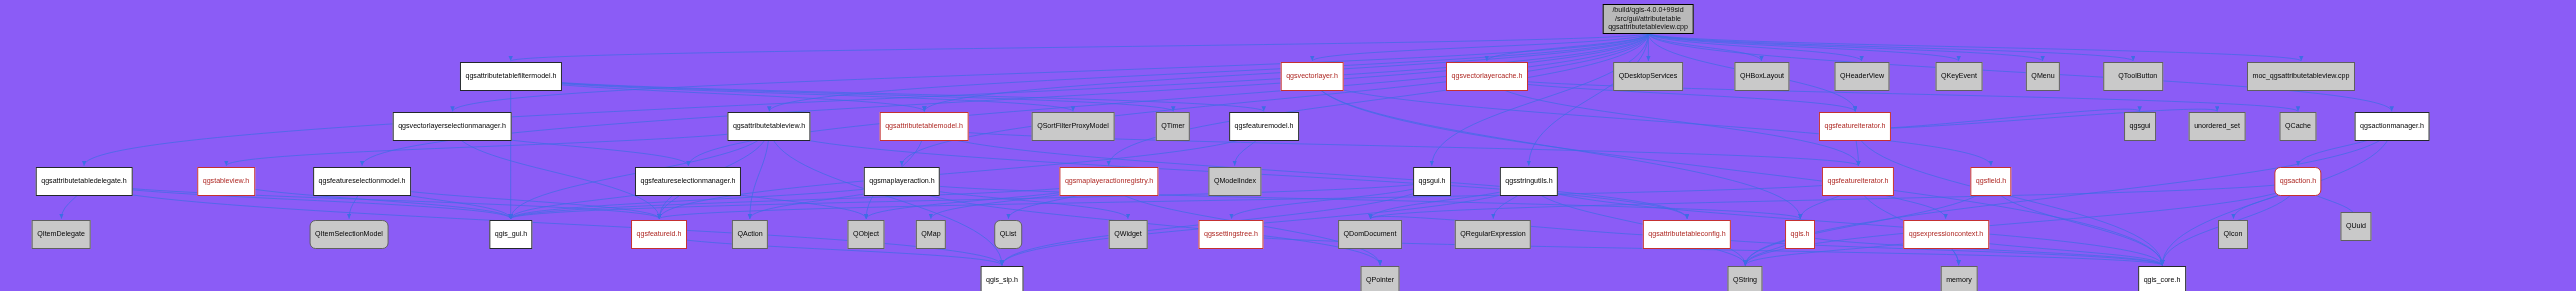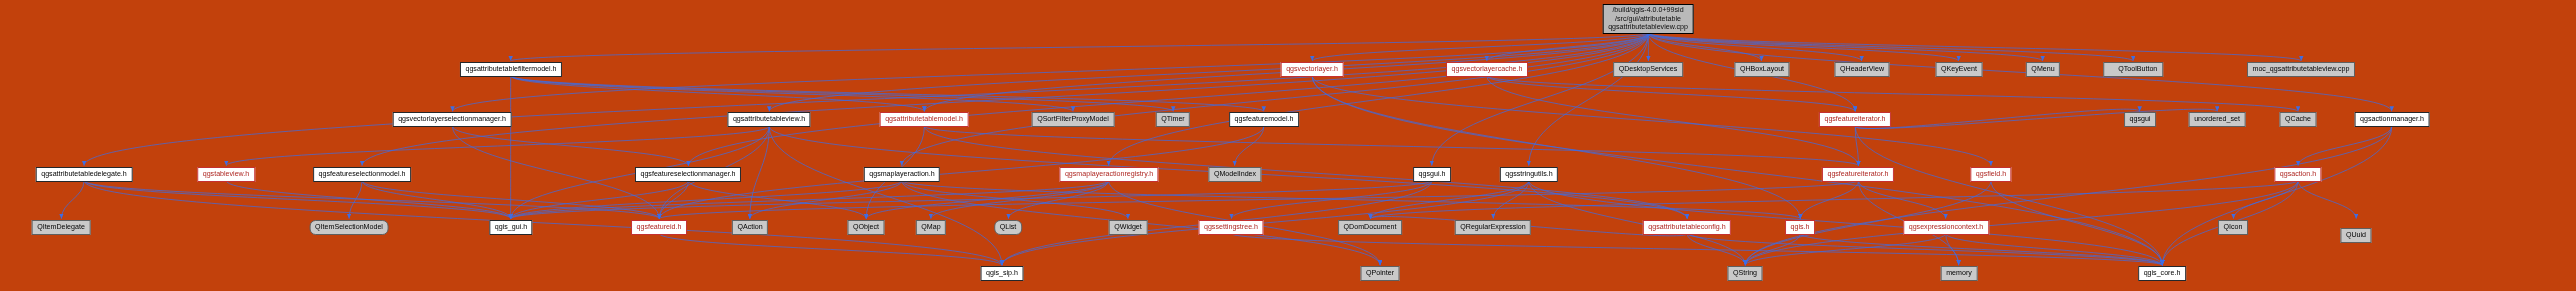--- a/index.html
+++ b/index.html
@@ -23,21 +23,21 @@
     stroke: var(--edge-color, #3d6de4);
     stroke-width: 1.1px;
   }
   .node {
     position: absolute;
     transform: translateX(-50%);
     box-sizing: border-box;
     display: flex;
     align-items: center;
     justify-content: center;
-    height: 15px;
+    height: 29px;
     padding: 0 4.5px;
     border: 0.6px solid;
     font-size: 7.1px;
     line-height: 8.4px;
     white-space: nowrap;
     text-align: center;
     z-index: 2;
   }
   .node.main {
     height: 30px;
@@ -60,21 +60,21 @@
   }
   .node.external {
     background: var(--external-fill, #c9c9c9);
     border-color: var(--external-border, #5f5f5f);
     color: var(--internal-text, #000);
   }
 </style>
 </head>
 <body>
 
-<div id="stage" title="include dependency graph for qgsattributetableview.cpp" style="width: 2576px; height: 292px; background: #c2410c;">
+<div id="stage" title="include dependency graph for qgsattributetableview.cpp" style="width: 2576px; height: 292px; background: #8b5cf6;">
   <svg id="edges" xmlns="http://www.w3.org/2000/svg" width="2576" height="292" viewBox="0 0 3985 451">
     <defs>
       <marker id="arrowhead" markerUnits="userSpaceOnUse" markerWidth="10" markerHeight="9" refX="8" refY="3.5" orient="auto">
         <path d="M0,0 L8,3.5 L0,7 Z" fill="#3d6de4"></path>
       </marker>
     </defs>
   <path class="edge" d="M 2550 51 C 2550 70.35, 790 74.65, 790 94" marker-end="url(#arrowhead)"></path>
       <path class="edge" d="M 2550 51 C 2550 70.35, 2030 74.65, 2030 94" marker-end="url(#arrowhead)"></path>
       <path class="edge" d="M 2550 51 C 2550 70.35, 2300 74.65, 2300 94" marker-end="url(#arrowhead)"></path>
       <path class="edge" d="M 2550 51 C 2550 70.35, 2550 74.65, 2550 94" marker-end="url(#arrowhead)"></path>
@@ -208,37 +208,37 @@
     <div class="node truncated" style="left: 226px; top: 167px;">qgstableview.h</div>
     <div class="node internal" style="left: 362px; top: 167px;">qgsfeatureselectionmodel.h</div>
     <div class="node internal" style="left: 688px; top: 167px;">qgsfeatureselectionmanager.h</div>
     <div class="node internal" style="left: 902px; top: 167px;">qgsmaplayeraction.h</div>
     <div class="node truncated" style="left: 1109px; top: 167px;">qgsmaplayeractionregistry.h</div>
     <div class="node external" style="left: 1235px; top: 167px;">QModelIndex</div>
     <div class="node internal" style="left: 1432px; top: 167px;">qgsgui.h</div>
     <div class="node internal" style="left: 1529px; top: 167px;">qgsstringutils.h</div>
     <div class="node truncated" style="left: 1858px; top: 167px;">qgsfeatureiterator.h</div>
     <div class="node truncated" style="left: 1991px; top: 167px;">qgsfield.h</div>
-    <div class="node truncated" style="left: 2298px; top: 167px;">qgsaction.h</div>
+    <div class="node truncated" style="left: 2298px; top: 167px; border-radius: 6px;">qgsaction.h</div>
     <div class="node external" style="left: 61px; top: 220px;">QItemDelegate</div>
     <div class="node external" style="left: 349px; top: 220px; border-radius: 6px;">QItemSelectionModel</div>
     <div class="node internal" style="left: 511px; top: 220px;">qgis_gui.h</div>
     <div class="node truncated" style="left: 659px; top: 220px;">qgsfeatureid.h</div>
     <div class="node external" style="left: 750px; top: 220px;">QAction</div>
     <div class="node external" style="left: 866px; top: 220px;">QObject</div>
     <div class="node external" style="left: 931px; top: 220px;">QMap</div>
     <div class="node external" style="left: 1008px; top: 220px; border-radius: 6px;">QList</div>
     <div class="node external" style="left: 1128px; top: 220px;">QWidget</div>
     <div class="node truncated" style="left: 1231px; top: 220px;">qgssettingstree.h</div>
     <div class="node external" style="left: 1370px; top: 220px;">QDomDocument</div>
     <div class="node external" style="left: 1493px; top: 220px;">QRegularExpression</div>
     <div class="node truncated" style="left: 1687px; top: 220px;">qgsattributetableconfig.h</div>
     <div class="node truncated" style="left: 1800px; top: 220px;">qgis.h</div>
     <div class="node truncated" style="left: 1946px; top: 220px;">qgsexpressioncontext.h</div>
     <div class="node external" style="left: 2233px; top: 220px;">QIcon</div>
-    <div class="node external" style="left: 2356px; top: 228px;">QUuid</div>
+    <div class="node external" style="left: 2356px; top: 212px;">QUuid</div>
     <div class="node internal" style="left: 1002px; top: 266px;">qgis_sip.h</div>
     <div class="node external" style="left: 1380px; top: 266px;">QPointer</div>
     <div class="node external" style="left: 1745px; top: 266px;">QString</div>
     <div class="node external" style="left: 1959px; top: 266px;">memory</div>
     <div class="node internal" style="left: 2162px; top: 266px;">qgis_core.h</div>
   </div>
 
 
 </body></html>

